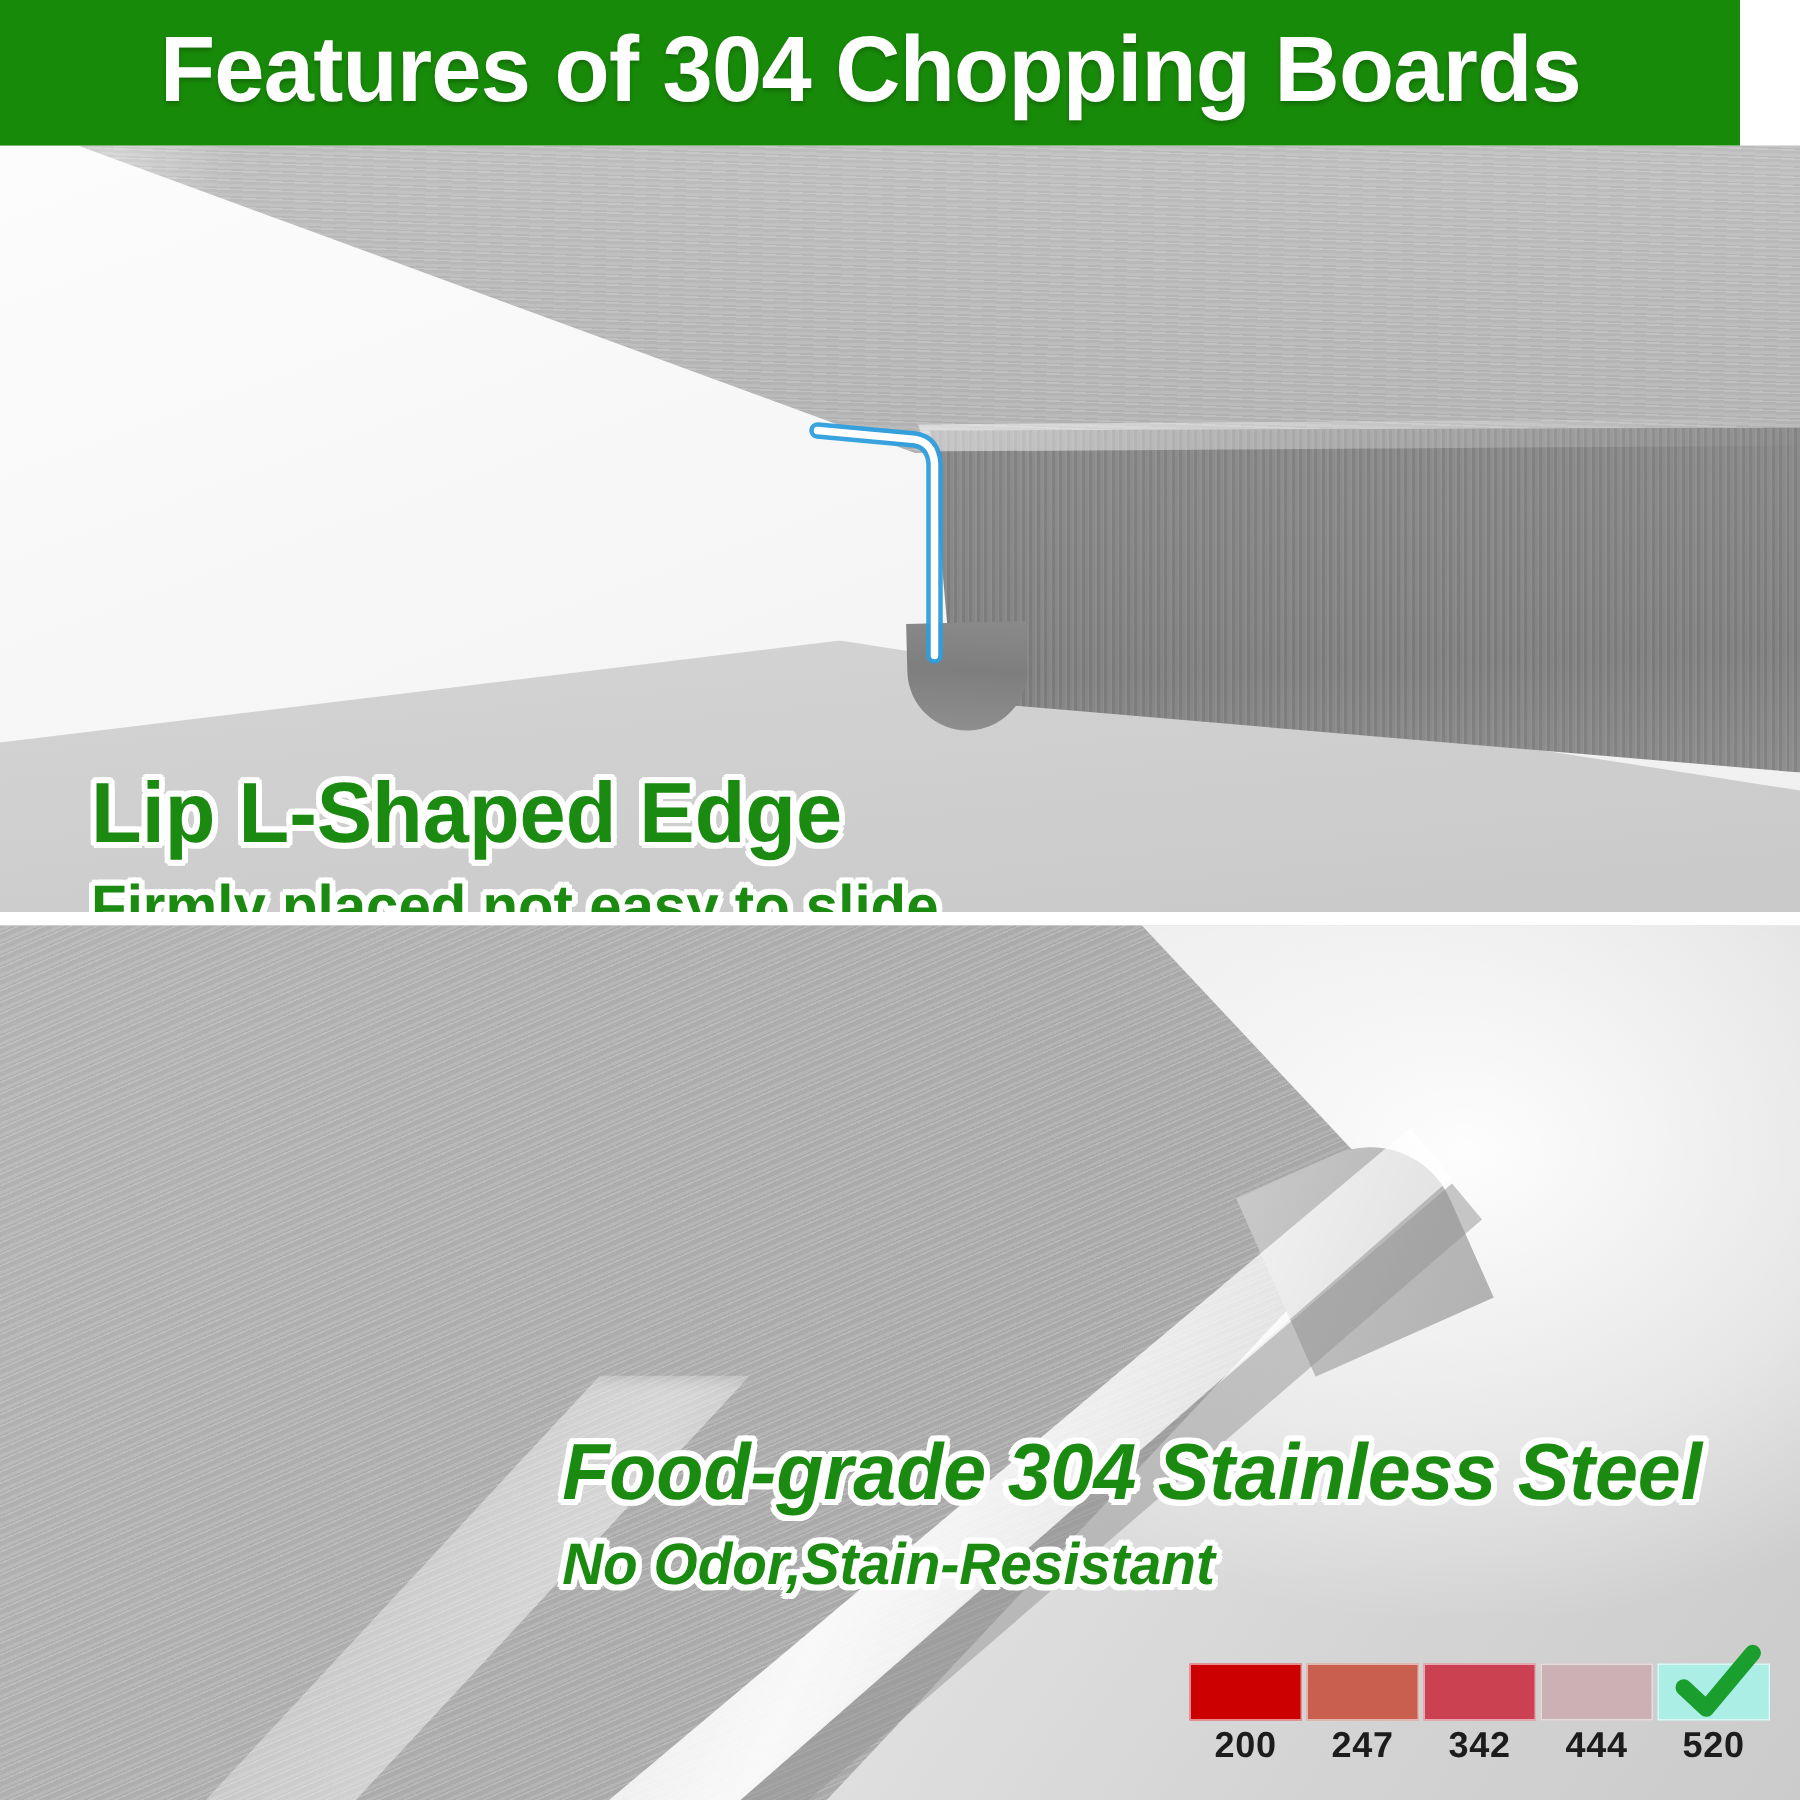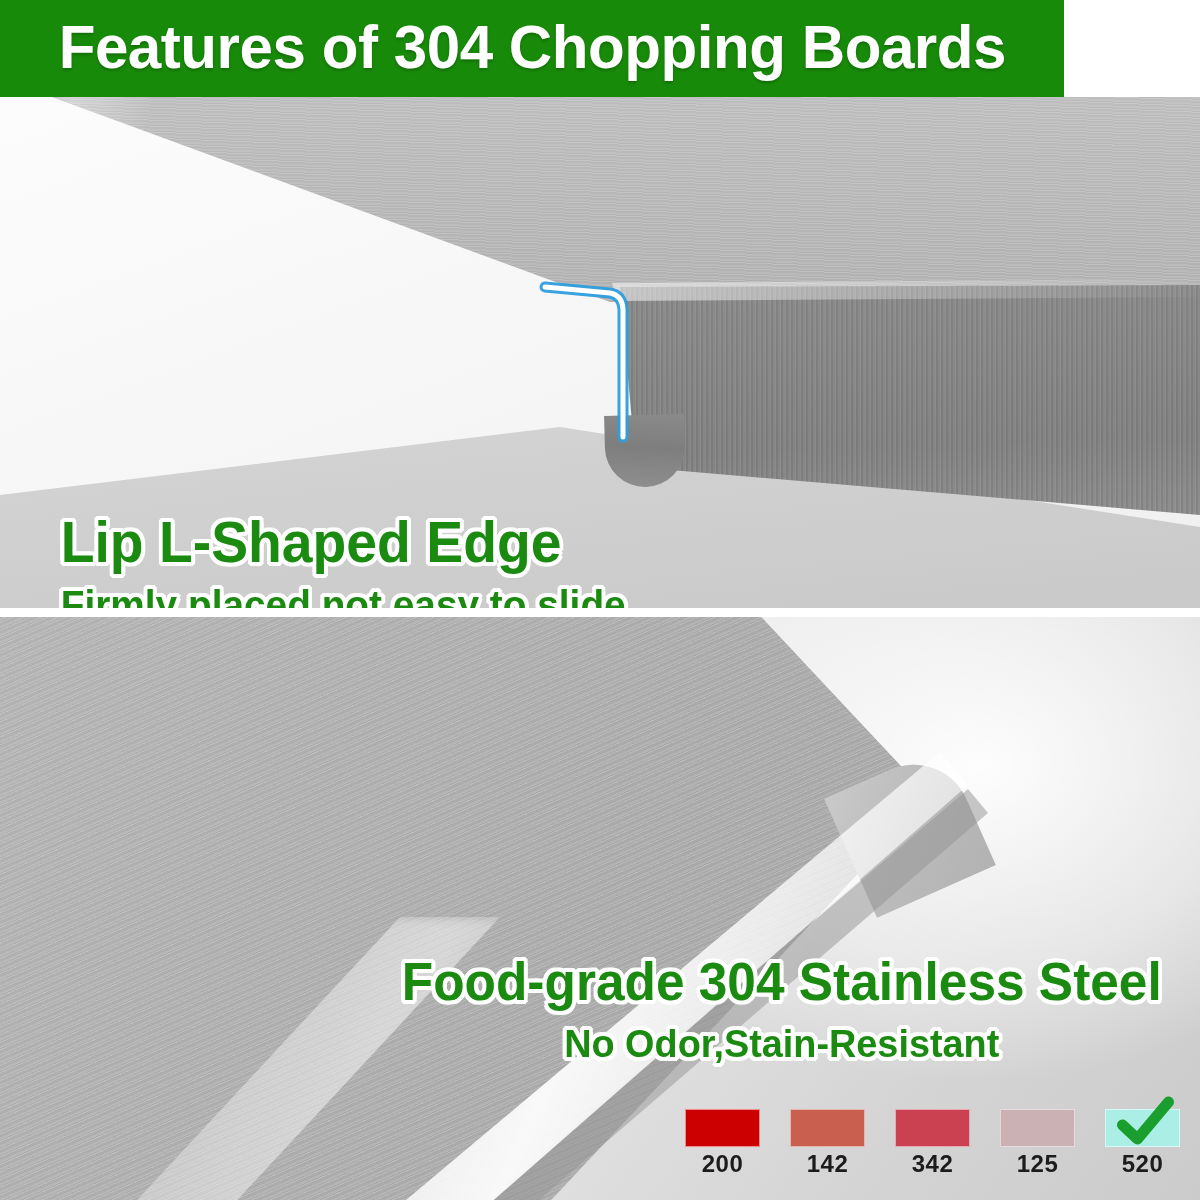--- a/index.html
+++ b/index.html
@@ -14,21 +14,21 @@
   #page {
     position:relative;
     width:1200px; height:1200px;
     background:#ffffff;
     overflow:hidden;
   }
 
   
   .header-banner {
     position:absolute; left:0; top:0;
-    width:1064px; height:97px;
+    width:1160px; height:97px;
     background:#188a09;
     display:flex; align-items:center; justify-content:center;
     overflow:hidden;
     z-index:40;
   }
   .header-title {
     color:#ffffff;
     font-family:"Liberation Sans", sans-serif;
     font-weight:bold;
     font-size:62px;
@@ -210,28 +210,28 @@
       -4px  2px 0 #ffffff,  4px  2px 0 #ffffff,
       -2px  4px 0 #ffffff,  2px  4px 0 #ffffff;
   }
 
   .cap-block { position:absolute; z-index:30; }
 
   #cap-top { left:52px; top:416px; }
   #cap-top .cap-head { font-size:57px; transform:scaleX(0.97); }
   #cap-top .cap-sub  { font-size:40px; margin-top:14px; transform:scaleX(0.97); }
 
-  #cap-bottom { right:27px; top:338px; text-align:center; }
+  #cap-bottom { right:54px; top:338px; text-align:left;font-style:italic; }
   #cap-bottom .cap-head { font-size:53px; transform:scaleX(0.97); }
   #cap-bottom .cap-sub  { font-size:39px; margin-top:15px; transform:scaleX(0.97); }
 
   
   .swatch-row {
     position:absolute; right:20px; bottom:24px;
-    display:flex; align-items:flex-end; gap:30px;
+    display:flex; align-items:flex-end; gap:3px;
     z-index:35;
   }
   .swatch-cell {
     width:75px;
     display:flex; flex-direction:column; align-items:center;
     position:relative;
   }
   .swatch-chip {
     width:75px; height:38px;
     border:1px solid rgba(255,255,255,0.55);
@@ -298,29 +298,29 @@
       <div class="outline-green cap-sub">No Odor,Stain-Resistant</div>
     </div>
 
     <div class="swatch-row" id="swatch-row">
         <div class="swatch-cell">
           <div class="swatch-chip" style="background: rgb(204, 0, 0);"></div>
           <div class="swatch-label">200</div>
         </div>
         <div class="swatch-cell">
           <div class="swatch-chip" style="background: rgb(201, 96, 79);"></div>
-          <div class="swatch-label">142</div>
+          <div class="swatch-label">247</div>
         </div>
         <div class="swatch-cell">
           <div class="swatch-chip" style="background: rgb(204, 65, 82);"></div>
           <div class="swatch-label">342</div>
         </div>
         <div class="swatch-cell">
           <div class="swatch-chip" style="background: rgb(203, 177, 179);"></div>
-          <div class="swatch-label">125</div>
+          <div class="swatch-label">444</div>
         </div>
         <div class="swatch-cell">
           <div class="swatch-chip" style="background: rgb(171, 238, 230);">
             <div class="check-wrap"><svg viewBox="0 0 62 56" width="62" height="56">
                 <path d="M 8 31 L 23 45 L 54 8" fill="none" stroke="#1a9e2e" stroke-width="11" stroke-linecap="round" stroke-linejoin="round"></path>
               </svg></div>
           </div>
           <div class="swatch-label">520</div>
         </div>
       </div>

